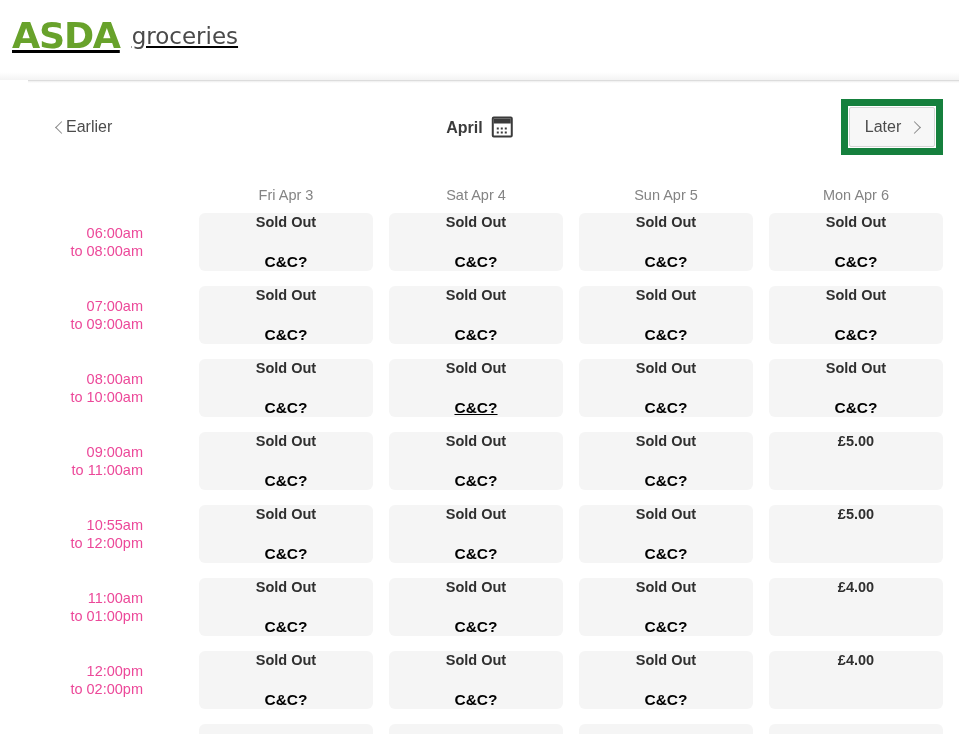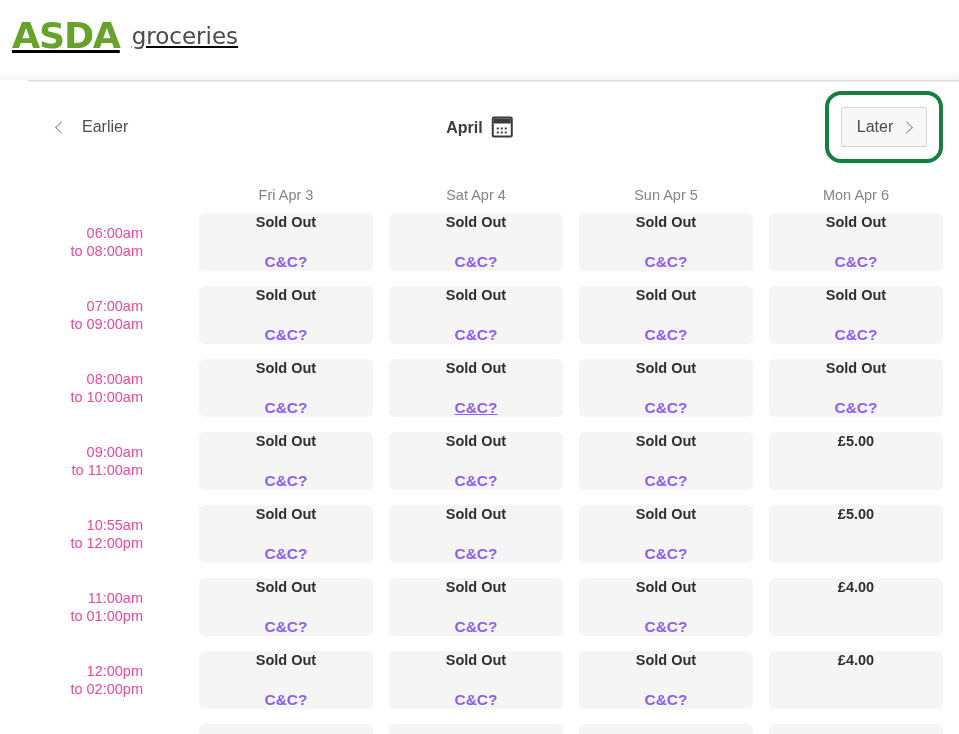--- a/index.html
+++ b/index.html
@@ -63,21 +63,21 @@
     position: relative;
     height: 88px;
   }
   .nav-earlier {
     position: absolute;
     left: 55px;
     top: 50%;
     transform: translateY(-50%);
     display: flex;
     align-items: center;
-    gap: 16px;
+    gap: 0;
     font-size: 16px;
     color: #4c4c4c;
     cursor: pointer;
     background: none;
     border: none;
     padding: 4px 2px;
     font-family: inherit;
   }
   .chev {
     display: inline-block;
@@ -131,23 +131,23 @@
     align-self: center;
     justify-self: center;
     display: block;
   }
 
   .nav-later-wrap {
     position: absolute;
     right: 16px;
     top: 50%;
     transform: translateY(-50%);
-    border: 4px solid #15803d;
-    border-radius: 16px;
-    padding: 12px;
+    border: 7px solid #15803d;
+    border-radius: 0;
+    padding: 1px;
   }
   .nav-later {
     display: flex;
     align-items: center;
     justify-content: center;
     gap: 9px;
     width: 86px;
     height: 40px;
     background: #f7f7f7;
     border: 1px solid #d6d6d6;
@@ -203,21 +203,21 @@
   }
   .slot-status {
     font-size: 14.5px;
     font-weight: 700;
     color: #2f2f2f;
     line-height: 18px;
   }
   .slot-link {
     font-size: 15.5px;
     font-weight: 700;
-    color: #8b5cf6;
+    color: #000000;
     line-height: 19px;
     text-decoration: none;
     cursor: pointer;
   }
   .slot-link.hovered { text-decoration: underline; }
   .slot-price {
     font-size: 14.5px;
     font-weight: 700;
     color: #2f2f2f;
     line-height: 18px;

